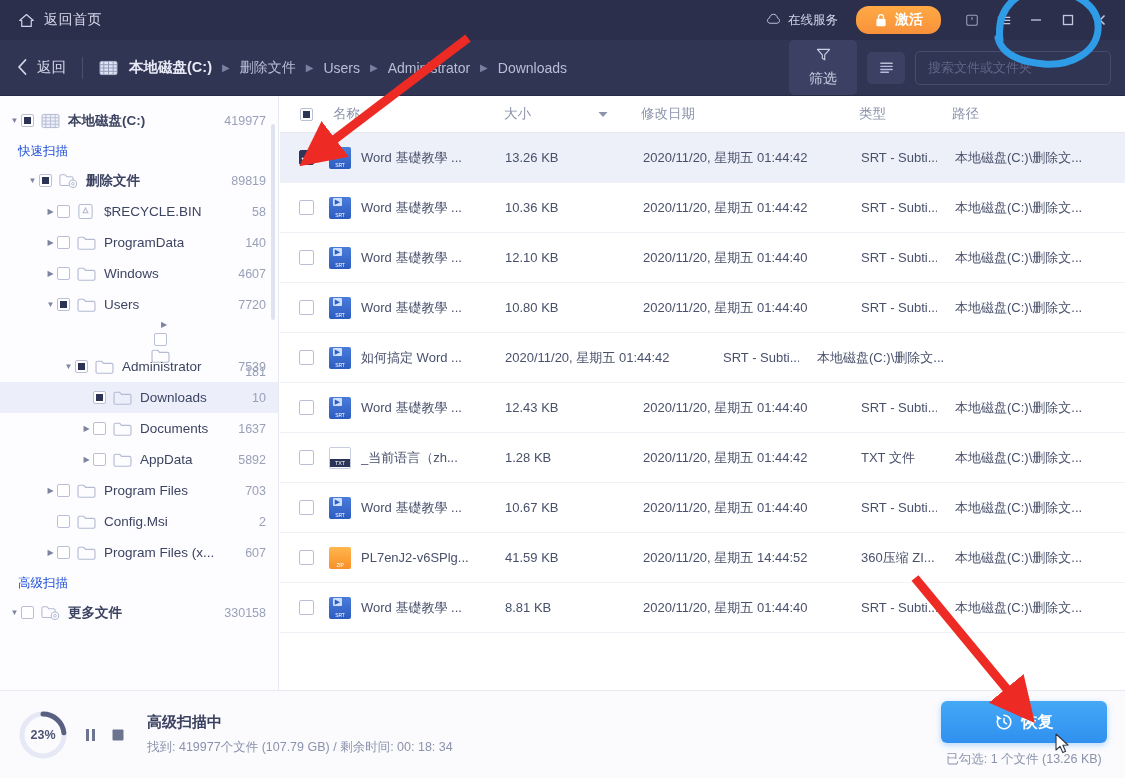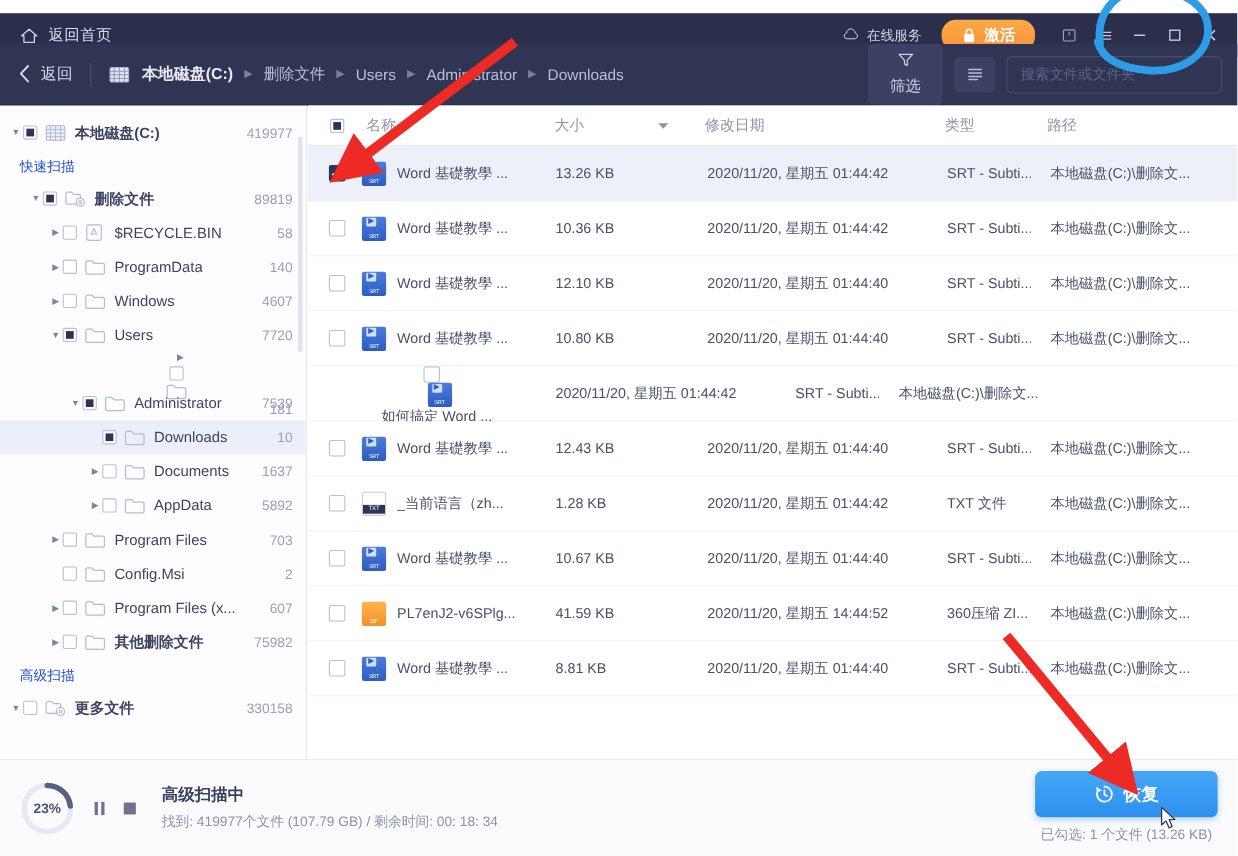--- a/index.html
+++ b/index.html
@@ -5,21 +5,21 @@
   * { box-sizing: border-box; margin: 0; padding: 0; }
   html, body {
     width: 1125px; height: 778px; overflow: hidden;
     font-family: "Liberation Sans", "DejaVu Sans", sans-serif;
     background: #ffffff;
   }
   #app { position: relative; width: 1125px; height: 778px; }
 
   
   .titlebar {
-    position: absolute; left: 0; top: 12px; width: 1125px; height: 40px;
+    position: absolute; left: 0; top: 0; width: 1125px; height: 40px;
     background: #2b2f4c; display: flex; align-items: center;
   }
   .home-btn { display: flex; align-items: center; gap: 9px; margin-left: 18px; cursor: pointer; }
   .home-label { color: #d8dced; font-size: 14px; letter-spacing: .5px; }
   .tb-right { margin-left: auto; display: flex; align-items: center; height: 40px; }
   .svc { display: flex; align-items: flex-start; gap: 7px; color: #cfd4e8; font-size: 12.5px; cursor: pointer; }
   .activate {
     margin-left: 18px; display: flex; align-items: center; gap: 7px;
     background: linear-gradient(180deg,#ffaa45,#f8913a);
     color: #fff; font-size: 14px; font-weight: bold;
@@ -432,31 +432,20 @@
           <span class="caret right"></span>
           <span class="cbox "></span>
           <span class="ficon">
             <svg width="19" height="16" viewBox="0 0 20 17">
               <path d="M1 4 a1.6 1.6 0 0 1 1.6-1.6 H7 L9 4.7 H17.4 A1.6 1.6 0 0 1 19 6.3 V13.6 A1.6 1.6 0 0 1 17.4 15.2 H2.6 A1.6 1.6 0 0 1 1 13.6 Z" fill="none" stroke="#b4bbd3" stroke-width="1.2"></path>
             </svg>
           </span>
           <span class="nlabel">Program Files (x...</span>
           <span class="ncount">607</span>
         </div>
-        <div class="node" style="padding-left: 44px;">
-          <span class="caret right"></span>
-          <span class="cbox "></span>
-          <span class="ficon">
-            <svg width="19" height="16" viewBox="0 0 20 17">
-              <path d="M1 4 a1.6 1.6 0 0 1 1.6-1.6 H7 L9 4.7 H17.4 A1.6 1.6 0 0 1 19 6.3 V13.6 A1.6 1.6 0 0 1 17.4 15.2 H2.6 A1.6 1.6 0 0 1 1 13.6 Z" fill="none" stroke="#b4bbd3" stroke-width="1.2"></path>
-            </svg>
-          </span>
-          <span class="nlabel bold">其他删除文件</span>
-          <span class="ncount">75982</span>
-        </div>
         <div class="grp-title">高级扫描</div>
         <div class="node" style="padding-left: 8px;">
           <span class="caret down"></span>
           <span class="cbox "></span>
           <span class="ficon">
             <svg width="20" height="17" viewBox="0 0 21 18">
               <path d="M1 4.2 a1.6 1.6 0 0 1 1.6-1.6 H6.6 L8.6 4.8 H14 a1.6 1.6 0 0 1 1.6 1.6 V13 a1.6 1.6 0 0 1 -1.6 1.6 H2.6 A1.6 1.6 0 0 1 1 13 Z" fill="none" stroke="#b4bbd3" stroke-width="1.2"></path>
               <circle cx="15.4" cy="12.6" r="4.1" fill="#fdfdff" stroke="#b4bbd3" stroke-width="1.2"></circle>
               <circle cx="15.4" cy="12.6" r="1.5" fill="none" stroke="#b4bbd3" stroke-width="1.1"></circle>
             </svg>
@@ -565,21 +554,21 @@
             <span>2020/11/20, 星期五 01:44:40</span>
           </div>
           <div class="cell" style="width:94px; padding-left:18px;">
             <span>SRT - Subti...</span>
           </div>
           <div class="cell" style="flex:1; padding-left:18px; padding-right:8px;">
             <span>本地磁盘(C:)\删除文...</span>
           </div>
         </div>
         <div class="row">
-          <div class="cell" style="width:205px; padding-left:19px;flex-direction:column;">
+          <div class="cell" style="width:205px; padding-left:19px;">
             <span class="rcheck"></span>
             <span class="fi srt" style="margin-left:15px"></span>
             <span class="fname">如何搞定 Word ...</span>
           </div>
           <div class="cell" style="width:220px; padding-left:20px;">
             <span>2020/11/20, 星期五 01:44:42</span>
           </div>
           <div class="cell" style="width:94px; padding-left:18px;">
             <span>SRT - Subti...</span>
           </div>

